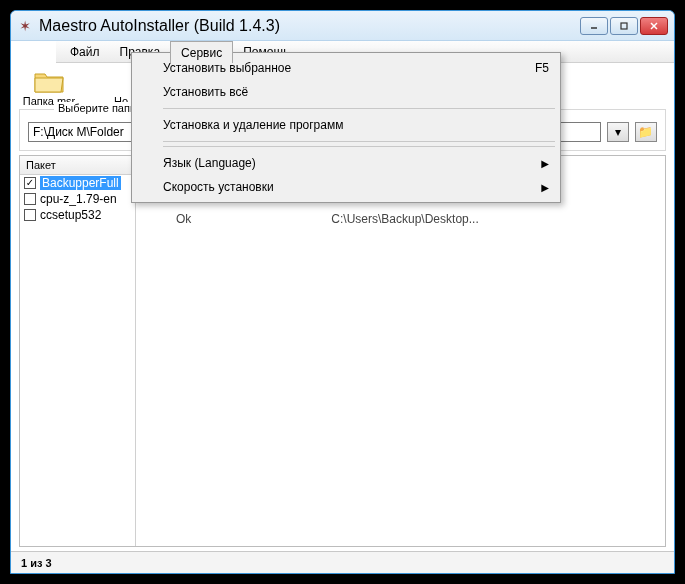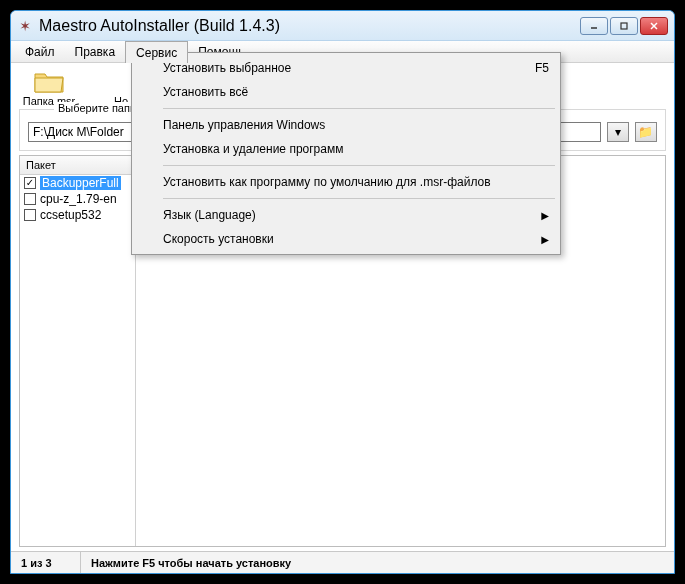--- a/index.html
+++ b/index.html
@@ -5,21 +5,21 @@
 * { box-sizing: border-box; margin: 0; padding: 0; font-family: "Segoe UI", Tahoma, sans-serif; font-size: 12px; }
 body { background: #000; padding: 10px; }
 .window { width: 665px; height: 564px; background: #fff; border: 1px solid #3a94d8; border-radius: 6px 6px 0 0; display: flex; flex-direction: column; box-shadow: 0 0 0 1px rgba(0,0,0,0.1); }
 .titlebar { height: 30px; background: linear-gradient(to bottom, #eaf3fb, #d6e8f7); border-bottom: 1px solid #b8d4ec; display: flex; align-items: center; padding: 0 6px; border-radius: 6px 6px 0 0; }
 .titlebar .app-icon { width: 16px; height: 16px; margin-right: 6px; display: flex; align-items: center; justify-content: center; color: #8b3a3a; font-size: 14px; }
 .titlebar .title { flex: 1; color: #000; font-size: 16px; }
 .titlebar .winbtns { display: flex; gap: 2px; }
 .winbtn { width: 28px; height: 18px; border: 1px solid #6a8db5; border-radius: 3px; background: linear-gradient(to bottom, #f2f7fc, #cfe3f4); display: flex; align-items: center; justify-content: center; cursor: pointer; }
 .winbtn.close { background: linear-gradient(to bottom, #f08080, #d43b3b); border-color: #a02222; color: #fff; }
 .winbtn svg { width: 10px; height: 10px; }
-.menubar { height: 22px; background: linear-gradient(to bottom, #fdfdfd, #ececec); border-bottom: 1px solid #d0d0d0; display: flex; align-items: stretch; padding-left: 4px; }
+.menubar { height: 22px; background: linear-gradient(to bottom, #fdfdfd, #ececec); border-bottom: 1px solid #d0d0d0; display: flex; align-items: stretch; padding-left: 4px; margin-left: 45px; }
 .menuitem { padding: 0 10px; display: flex; align-items: center; cursor: pointer; color: #000; }
 .menuitem.open { background: #f0f0f0; border: 1px solid #a8a8a8; border-bottom: none; position: relative; z-index: 20; margin-bottom: -1px; }
 .toolbar { padding: 4px 8px 2px; display: flex; align-items: flex-end; gap: 12px; }
 .tool { display: flex; flex-direction: column; align-items: center; cursor: pointer; min-width: 60px; }
 .tool .ticon { width: 32px; height: 28px; display: flex; align-items: center; justify-content: center; }
 .tool .tlabel { font-size: 11px; color: #000; text-align: center; }
 .groupbox { margin: 0 8px; border: 1px solid #d8d8d8; padding: 8px; position: relative; }
 .group-label { position: absolute; top: -8px; left: 6px; background: #fff; padding: 0 4px; font-size: 11px; color: #000; margin-left: 28px; }
 .pathrow { display: flex; align-items: center; gap: 6px; margin-top: 4px; }
 .pathinput { flex: 1; border: 1px solid #7a7a7a; padding: 2px 4px; background: #fff; height: 20px; font-size: 12px; }
@@ -134,43 +134,36 @@
     <div class="rightcol">
       <div class="detailrow">
         <span>Ok</span>
         <span>C:\Users\Backup\Desktop...</span>
       </div>
     </div>
   </div>
 
   <div class="statusbar">
     <div class="statcell">1 из 3</div>
-    <div class="statcell">Нажмите F5 чтобы начать установку</div>
   </div>
 
   <div class="dropdown">
     <div class="dd-inner">
       <div class="dd-item">
         <span>Установить выбранное</span>
         <span class="shortcut">F5</span>
       </div>
       <div class="dd-item">
         <span>Установить всё</span>
       </div>
       <div class="dd-sep"></div>
       <div class="dd-item">
-        <span>Панель управления Windows</span>
-      </div>
-      <div class="dd-item">
         <span>Установка и удаление программ</span>
       </div>
       <div class="dd-sep"></div>
-      <div class="dd-item">
-        <span>Установить как программу по умолчанию для .msr-файлов</span>
-      </div>
       <div class="dd-sep"></div>
       <div class="dd-item">
         <span>Язык (Language)</span>
         <span class="arrow">▶</span>
       </div>
       <div class="dd-item">
         <span>Скорость установки</span>
         <span class="arrow">▶</span>
       </div>
     </div>

